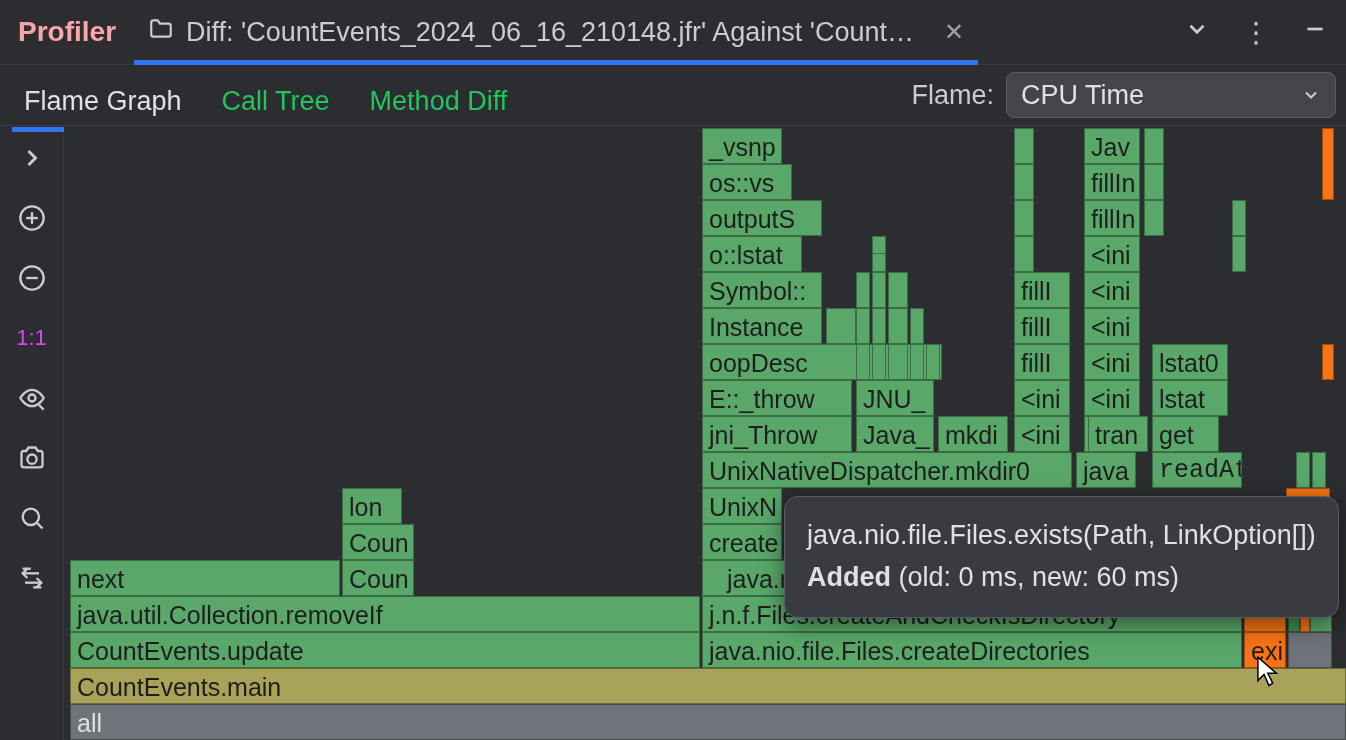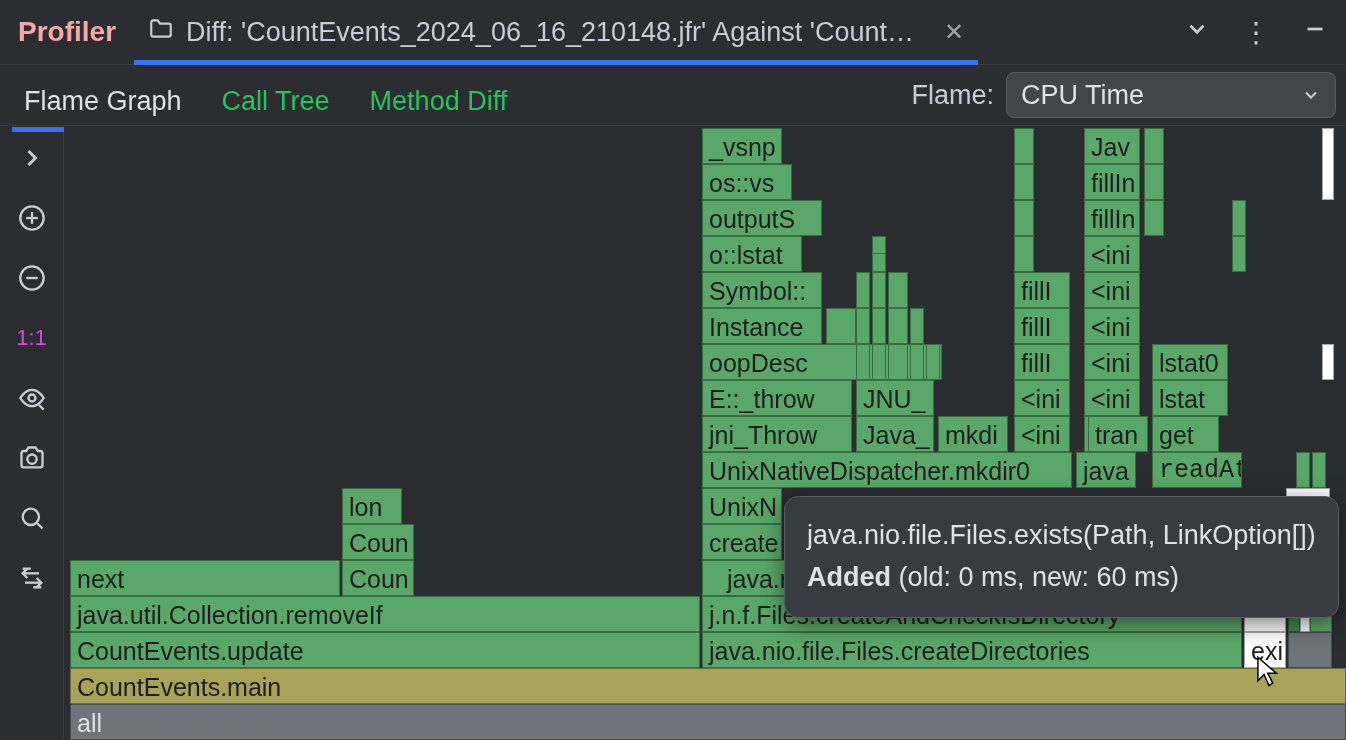--- a/index.html
+++ b/index.html
@@ -67,21 +67,21 @@
   }
   .flame-row {
     position:absolute; height:36px; line-height:36px;
     font-size:25px; white-space:nowrap; overflow:hidden;
     padding-left:6px; border:1px solid rgba(0,0,0,0.35);
     color:#1e1e1e;
   }
   .green { background:#59a869; }
   .olive { background:#a8a359; }
   .gray  { background:#6f737a; color:#e0e0e0; }
-  .red   { background:#ffffff; }
+  .red   { background:#f97316; }
   .dgreen{ background:#3e8e52; }
   
   .tooltip {
     position:absolute; background:#393b40; border:1px solid #5a5d63;
     border-radius:14px; padding:18px 22px; font-size:27px;
     box-shadow:0 6px 24px rgba(0,0,0,.5); line-height:1.55;
   }
   .tooltip .added { display:inline; }
   .tooltip strong { font-weight:700; }
   .cursor { position:absolute; pointer-events:none; }

